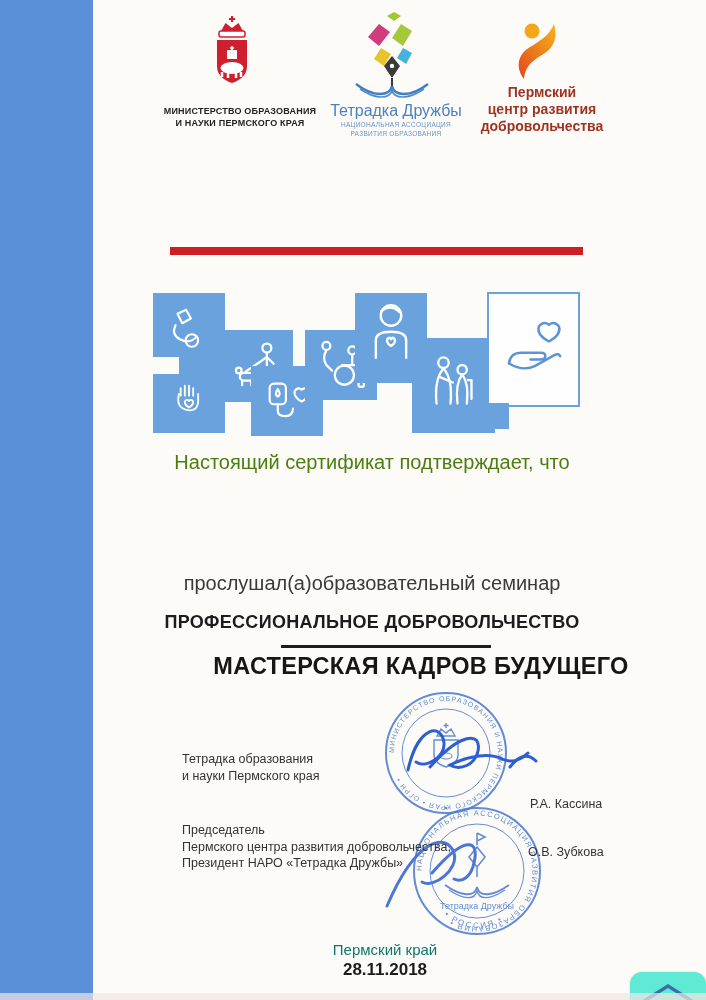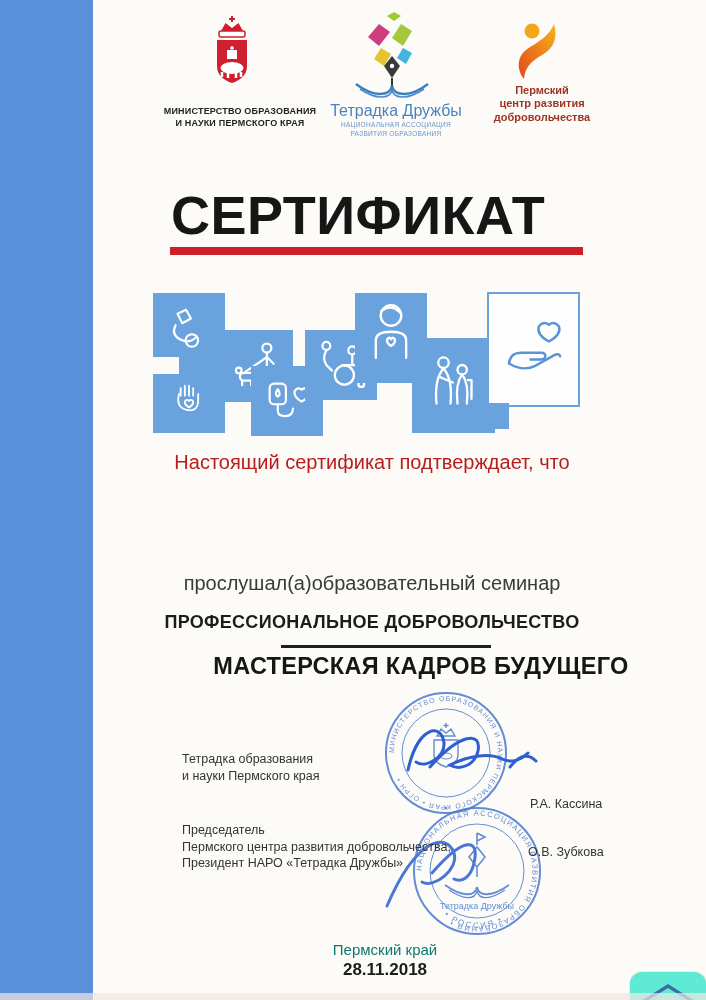--- a/index.html
+++ b/index.html
@@ -7,32 +7,32 @@
        font-family:"Liberation Sans",sans-serif;background:#fbfaf7;}
   .abs{position:absolute;}
   
   #page{width:706px;height:1000px;background:#fcfbf8;position:relative;}
   #left-band{left:0;top:0;width:93px;height:1000px;background:#5a8fd9;}
   #scan-bottom{left:0;top:993px;width:706px;height:7px;background:#f2e6e2;opacity:.7;}
   
   .caption{font-size:9px;font-weight:bold;color:#222;text-align:center;line-height:1.3;letter-spacing:.2px;}
   #tetradka-name{font-size:16px;color:#4c80c2;text-align:center;font-weight:500;}
   .tetradka-sub{font-size:6.5px;color:#6b93c9;text-align:center;line-height:1.35;letter-spacing:.3px;}
-  .pcrd-line{font-size:11px;font-weight:600;color:#9f3322;text-align:center;line-height:1.22;}
+  .pcrd-line{font-size:14px;font-weight:600;color:#9f3322;text-align:center;line-height:1.22;}
   
   #title{left:171px;top:184px;font-size:54px;font-weight:800;color:#161616;
          letter-spacing:.5px;font-family:"Liberation Sans","DejaVu Sans",sans-serif;}
   #red-bar{left:170px;top:247px;width:413px;height:8px;background:#cd2026;}
   
   .tile{background:#6aa2dd;display:flex;align-items:center;justify-content:center;}
   .tile svg{display:block;}
   #tile-white{background:#fefefe;border:2px solid #6aa2dd;display:flex;align-items:center;justify-content:center;}
   
   .center-line{transform:translateX(-50%);white-space:nowrap;}
-  #intro{left:372px;top:451px;font-size:20px;color:#b91c1c;}
+  #intro{left:372px;top:451px;font-size:20px;color:#4d7c0f;}
   #recipient{left:372px;top:505px;font-size:28px;font-weight:bold;color:#1c1c1c;}
   #event-intro{left:372px;top:572px;font-size:20px;color:#3a3a3a;}
   #seminar-name{left:372px;top:612px;font-size:18px;font-weight:bold;color:#1c1c1c;letter-spacing:.3px;}
   #divider{left:281px;top:645px;width:210px;height:3px;background:#1e1e1e;}
   #seminar-subtitle{left:377px;top:653px;font-size:23.5px;font-weight:bold;color:#161616;letter-spacing:.3px;margin-left:44px;}
   
   .role{font-size:12.5px;color:#333;line-height:1.32;font-weight:500;}
   .signer-name{font-size:12.5px;color:#333;font-weight:500;}
   
   #footer-place{left:385px;top:941px;font-size:15px;color:#0f766e;}
@@ -96,21 +96,20 @@
       <circle cx="20" cy="9" r="7.5" fill="#f2a618"></circle>
       <path d="M42 2 C46 16 42 26 30 33 C18 40 13 46 12 57 C3 45 6 32 18 25 C30 18 38 12 42 2 Z" fill="url(#pcrdg)"></path>
     </svg>
   </div>
   <div class="abs" style="left:477px;top:84px;width:130px;">
     <div class="pcrd-line">Пермский</div>
     <div class="pcrd-line">центр развития</div>
     <div class="pcrd-line">добровольчества</div>
   </div>
 
-  <div class="abs" id="title">СЕРТИФИКАТ</div>
   <div class="abs" id="red-bar"></div>
 
   <div class="abs tile" style="left:153px;top:293px;width:72px;height:72px;">
     <span>
       <svg width="46" height="46" viewBox="0 0 48 48" fill="none" stroke="#fff" stroke-width="2.2" stroke-linecap="round" stroke-linejoin="round">
         <path d="M12 8 l9 -4 5 9 -9 5 z"></path>
         <path d="M10 20 q-5 10 5 15 q10 5 17 -3"></path>
         <circle cx="27" cy="36" r="6.5"></circle>
       </svg>
     </span>

